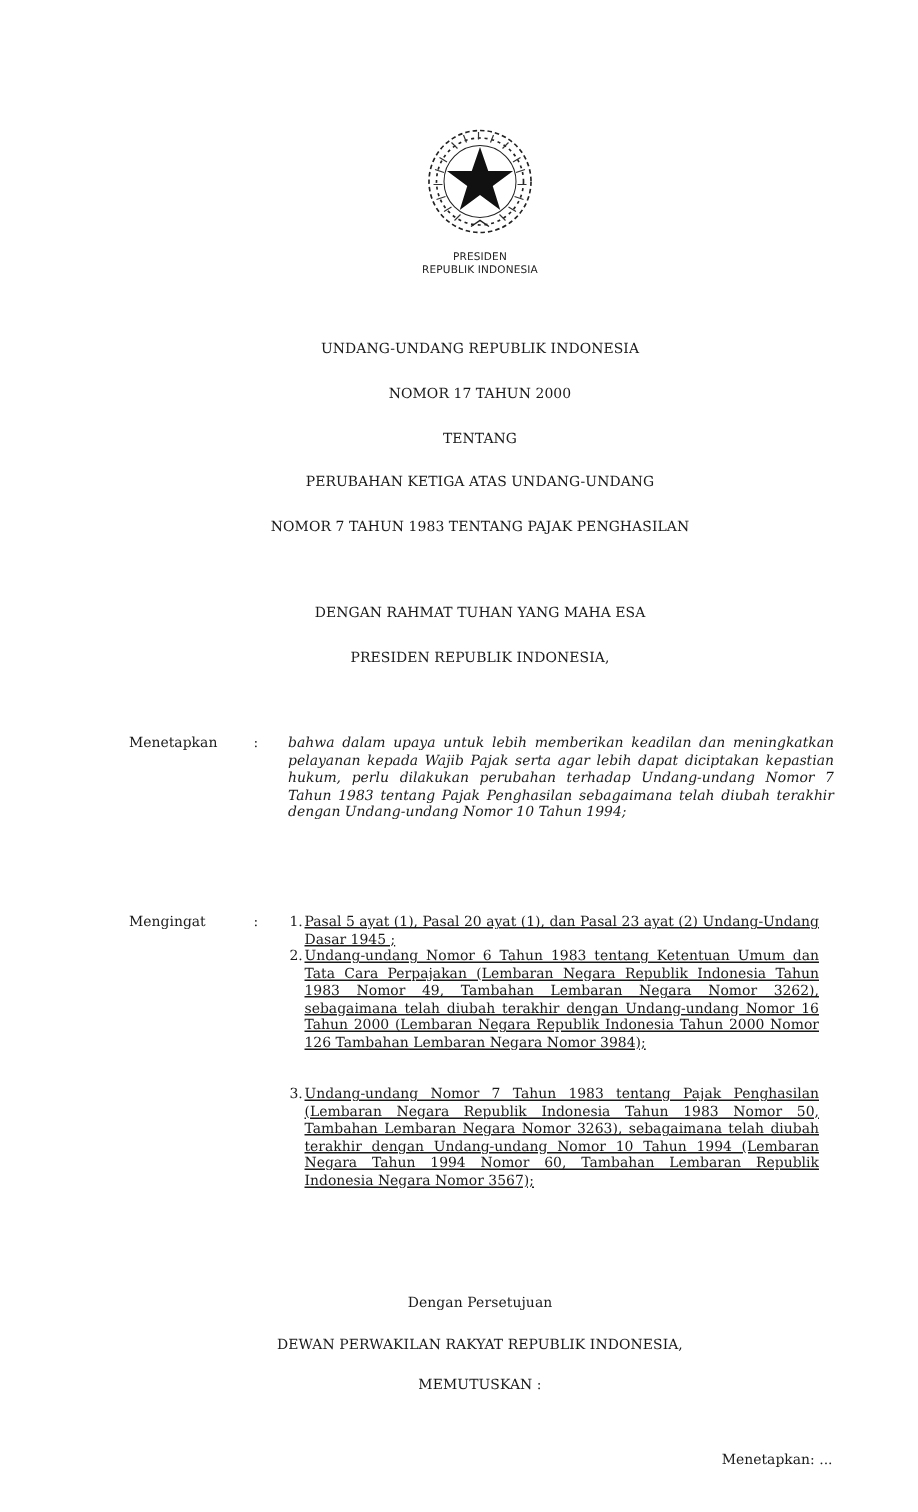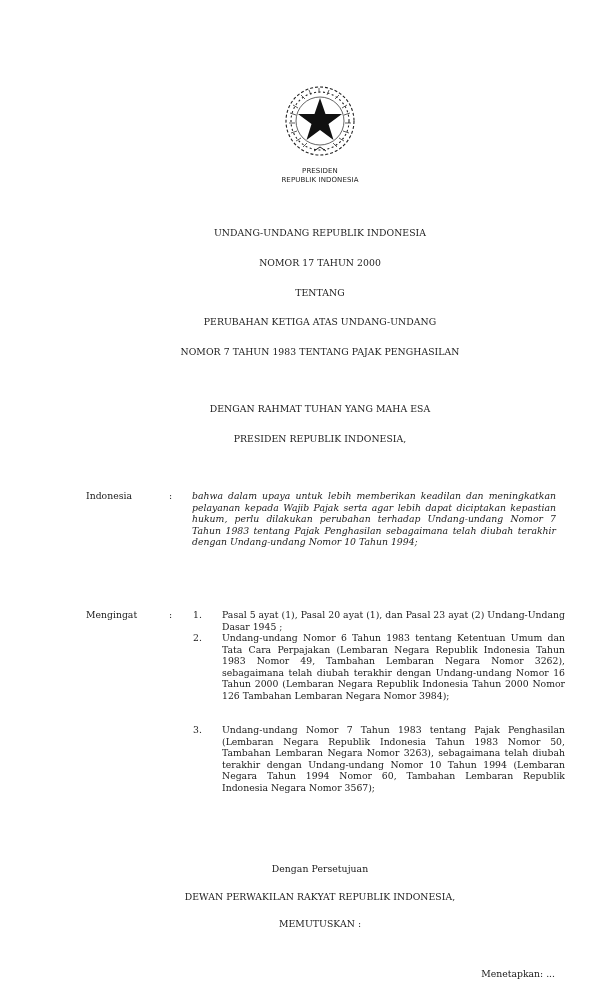--- a/index.html
+++ b/index.html
@@ -11,21 +11,21 @@
           font-family:"DejaVu Sans","Liberation Sans",sans-serif; font-size:7px;
           letter-spacing:0.1px; color:#222; }
   .center { position:absolute; left:0; width:640px; text-align:center;
             font-size:9.3px; letter-spacing:0.05px; white-space:nowrap; }
   .label { position:absolute; font-size:9.3px; }
   .colon { position:absolute; font-size:9.3px; }
   .para { position:absolute; font-size:9.3px; line-height:11.5px; text-align:justify;
           text-align-last:left; }
   .li { position:absolute; font-size:9.3px; line-height:11.5px; }
   .li .num { position:absolute; left:0; top:0; }
-  .li .txt { position:absolute; left:29px; top:0; width:343px; text-align:justify; text-align-last:left; }
+  .li .txt { position:absolute; left:10px; top:0; width:343px; text-align:justify; text-align-last:left;text-decoration:underline; }
   .right { position:absolute; right:57px; font-size:9.3px; }
 </style>
 </head>
 <body>
 
 <div class="page">
 
   <svg class="emblem" viewBox="0 0 78 76">
     <g fill="none" stroke="#222" stroke-width="1.1">
       <circle cx="39" cy="38" r="34" stroke-dasharray="3 2"></circle>
@@ -46,21 +46,21 @@
 
   <div class="center" style="top:227px;">UNDANG-UNDANG REPUBLIK INDONESIA</div>
   <div class="center" style="top:257px;">NOMOR 17 TAHUN 2000</div>
   <div class="center" style="top:287px;">TENTANG</div>
   <div class="center" style="top:316px;">PERUBAHAN KETIGA ATAS UNDANG-UNDANG</div>
   <div class="center" style="top:346px;">NOMOR 7 TAHUN 1983 TENTANG PAJAK PENGHASILAN</div>
 
   <div class="center" style="top:403px;">DENGAN RAHMAT TUHAN YANG MAHA ESA</div>
   <div class="center" style="top:433px;">PRESIDEN REPUBLIK INDONESIA,</div>
 
-  <div class="label" style="left:86px; top:490px;">Indonesia</div>
+  <div class="label" style="left:86px; top:490px;">Menetapkan</div>
   <div class="colon" style="left:169px; top:490px;">:</div>
   <div class="para" style="left:192px; top:490px; width:364px;font-style:italic;">bahwa dalam upaya untuk lebih memberikan keadilan dan meningkatkan pelayanan kepada Wajib Pajak serta agar lebih dapat diciptakan kepastian hukum, perlu dilakukan perubahan terhadap Undang-undang Nomor 7 Tahun 1983 tentang Pajak Penghasilan sebagaimana telah diubah terakhir dengan Undang-undang Nomor 10 Tahun 1994;</div>
 
   <div class="label" style="left:86px; top:609px;">Mengingat</div>
   <div class="colon" style="left:169px; top:609px;">:</div>
 
   <div class="li" style="left:193px; top:609px; width:363px; height:24px;">
     <span class="num">1.</span>
     <span class="txt">Pasal 5 ayat (1), Pasal 20 ayat (1), dan Pasal 23 ayat (2) Undang-Undang Dasar 1945 ;</span>
   </div>

